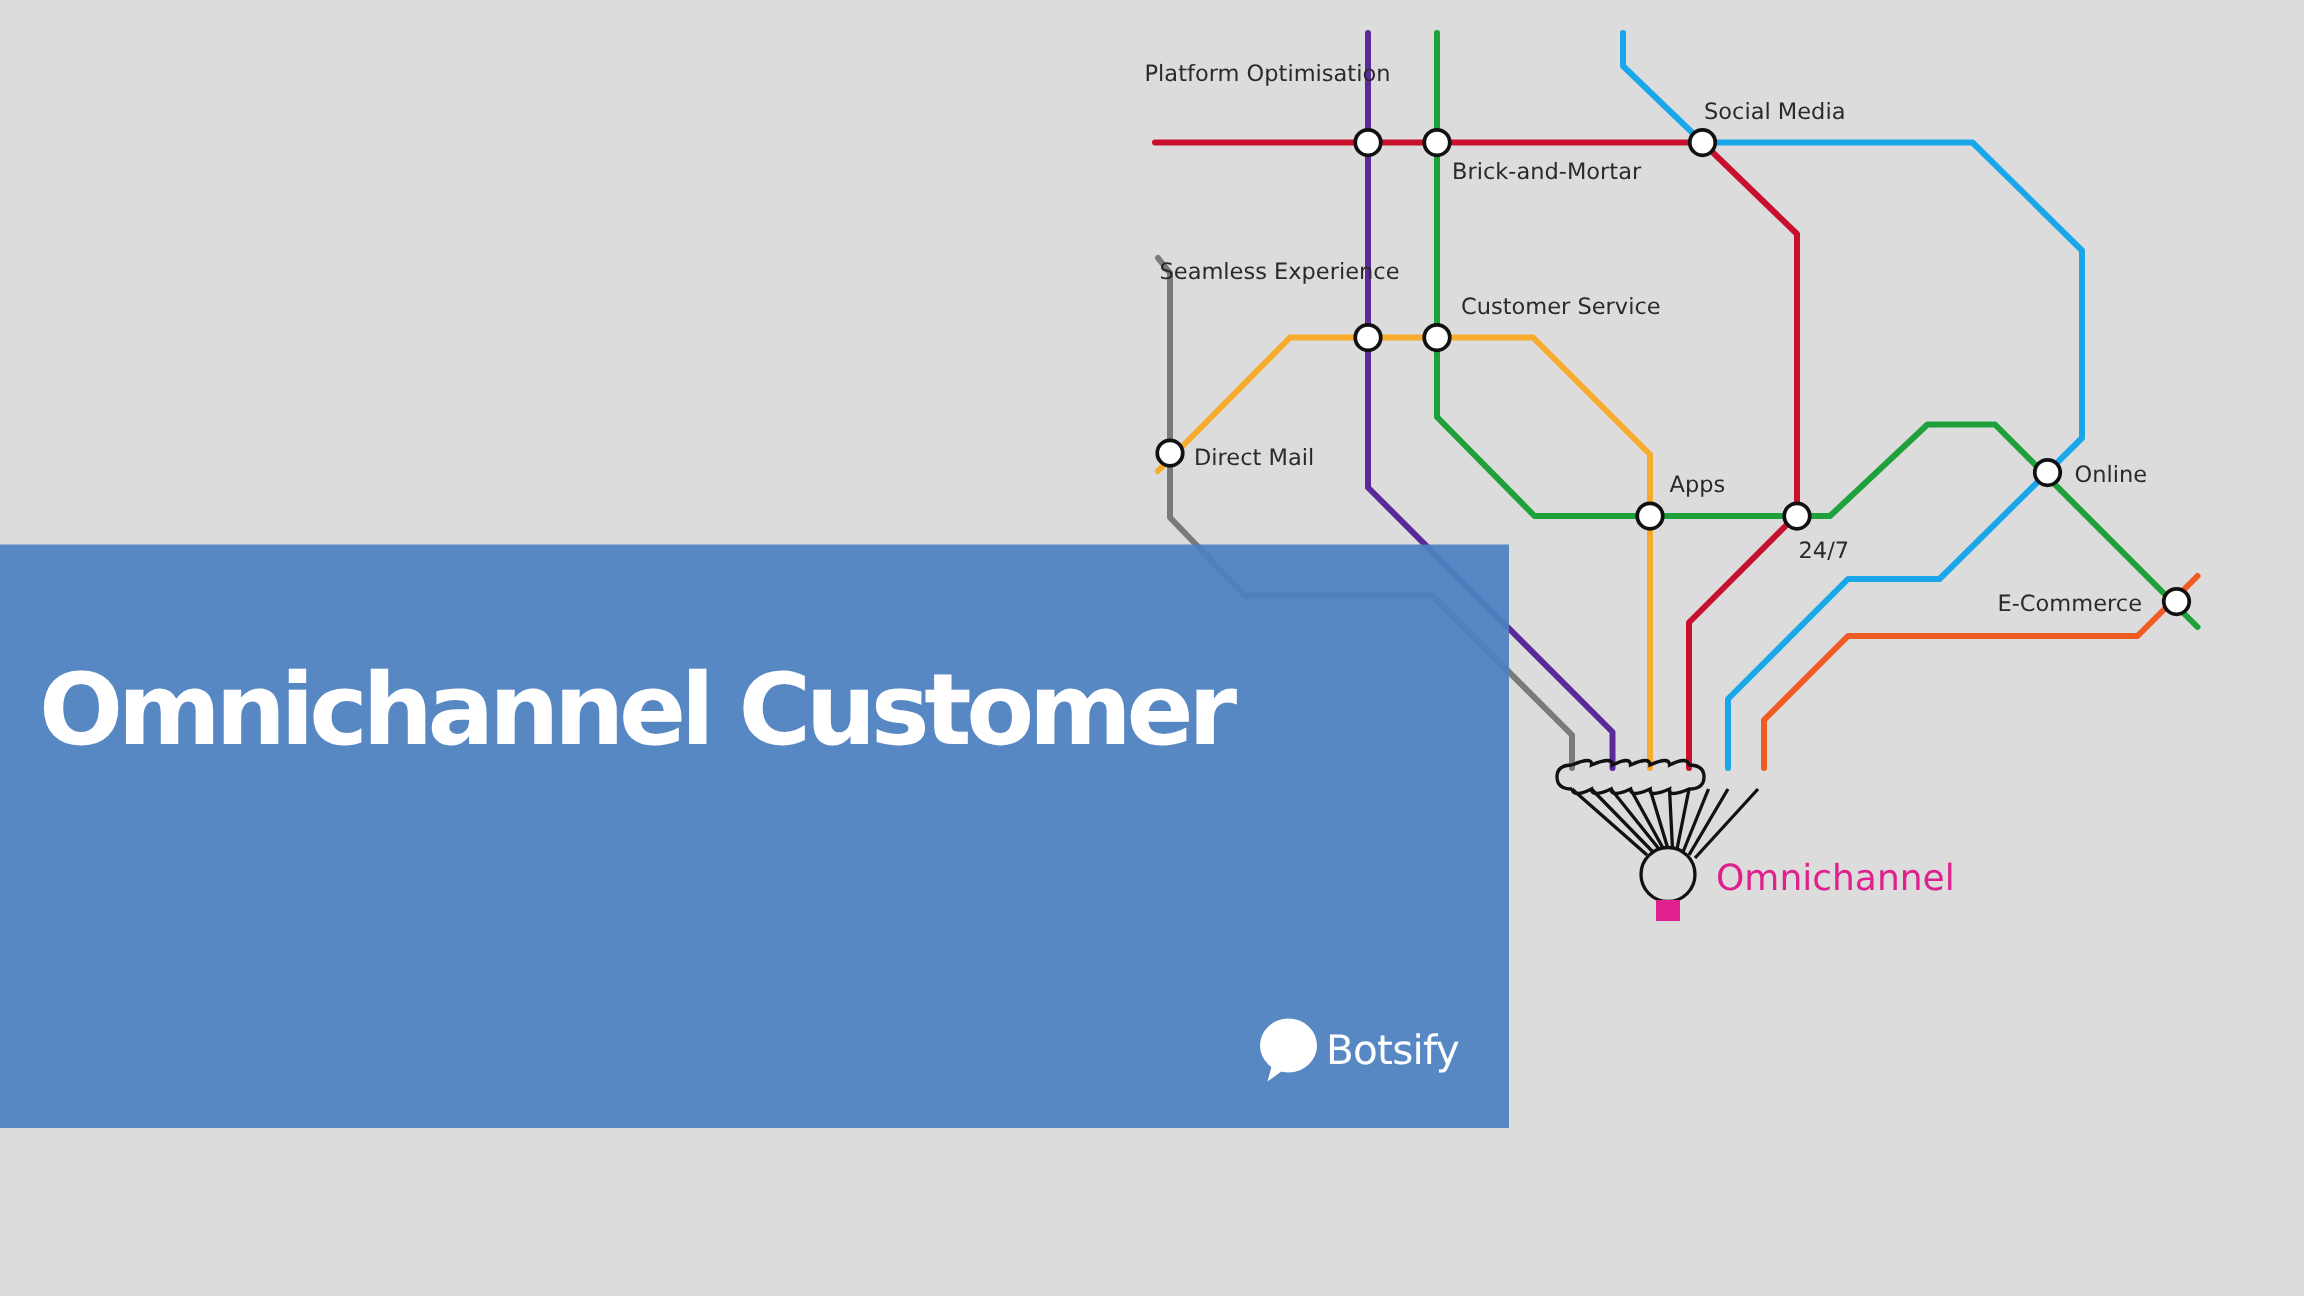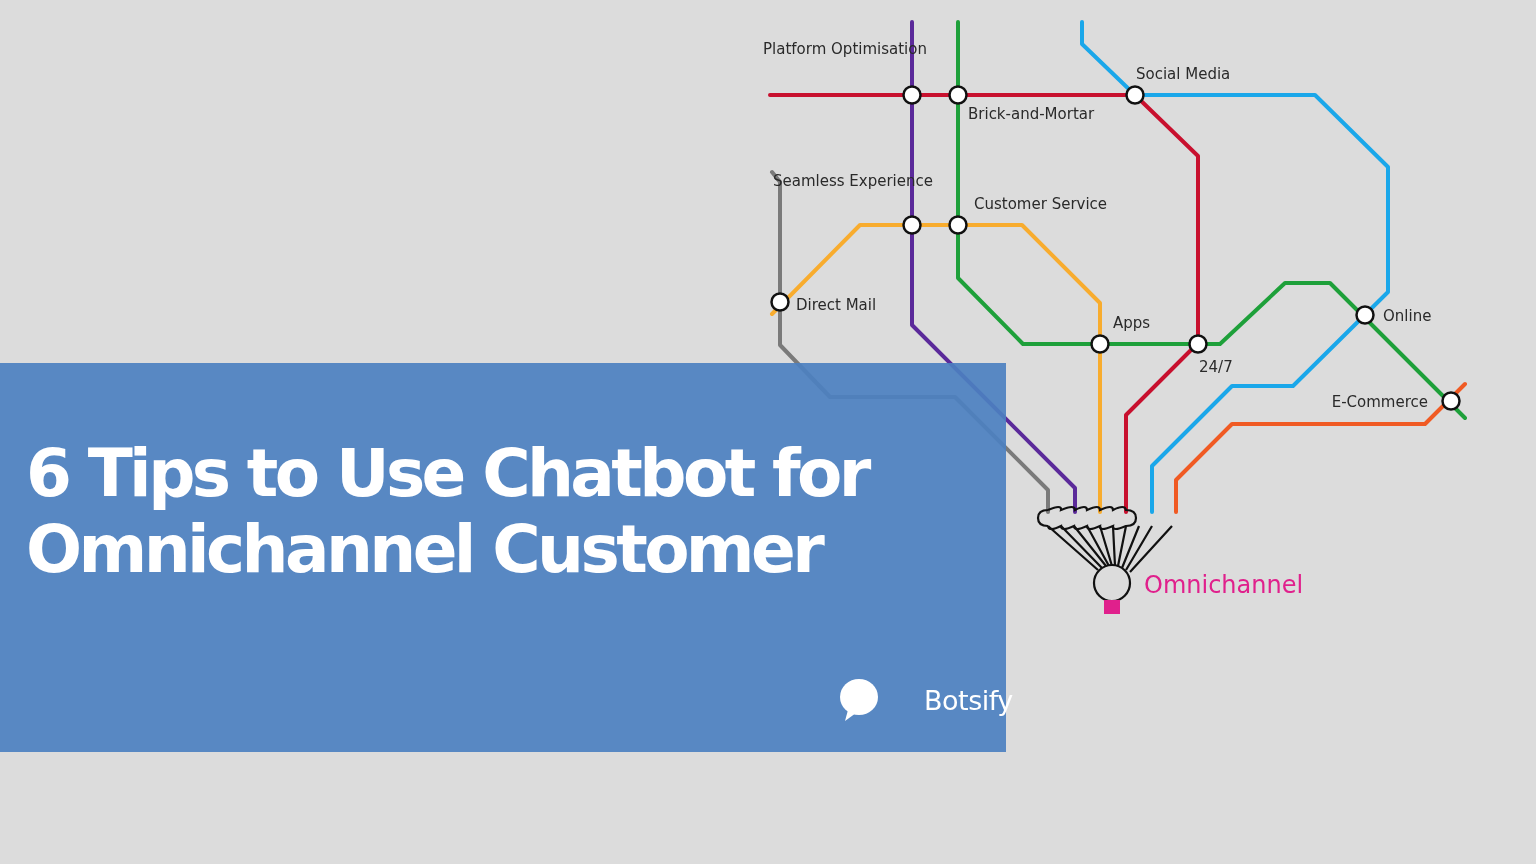--- a/index.html
+++ b/index.html
@@ -3,21 +3,21 @@
 <meta charset="utf-8">
 <style>
   html,body{margin:0;padding:0;}
   body{width:1536px;height:864px;background:#dcdcdc;position:relative;overflow:hidden;font-family:"DejaVu Sans",sans-serif;}
   #map{position:absolute;left:0;top:0;width:1536px;height:864px;}
   .lbl{font-family:"DejaVu Sans",sans-serif;font-size:15px;fill:#2a2a2a;}
   .omni{font-family:"DejaVu Sans",sans-serif;font-size:24px;fill:#e0208c;}
   #banner{position:absolute;left:0;top:363px;width:1006px;height:389px;background:rgba(76,128,192,0.92);}
   #title{position:absolute;left:26px;top:436px;width:960px;color:#fff;font-family:"DejaVu Sans",sans-serif;font-weight:bold;font-size:66px;line-height:76px;letter-spacing:-3.6px;margin:0;}
   #title span{display:block;white-space:nowrap;}
-  #brand{position:absolute;left:838px;top:678px;display:flex;align-items:center;gap:40px;}
+  #brand{position:absolute;left:838px;top:678px;display:flex;align-items:center;}
   #brand-icon{width:42px;height:44px;}
   #brand-name{color:#fff;font-family:"DejaVu Sans",sans-serif;font-size:27px;margin-left:4px;letter-spacing:-0.5px;}
 </style>
 </head>
 <body>
 
 <svg id="map" viewBox="0 0 1536 864" xmlns="http://www.w3.org/2000/svg">
   <g fill="none" stroke-width="4" stroke-linejoin="round" stroke-linecap="round">
 
     <path d="M772,172 L780,182 L780,345 L830,397 L955,397 L1048,490 L1048,512" stroke="#7a7a7a"></path>
@@ -64,21 +64,20 @@
     <path d="M1048,526 L1098,570 M1061,526 L1102,568 M1074,526 L1106,566 M1087,526 L1109,566 M1100,526 L1112,566 M1113,526 L1115,566 M1126,526 L1118,566 M1139,526 L1122,568 M1152,526 L1126,570 M1172,526 L1130,572"></path>
     <circle cx="1112" cy="583" r="18" fill="#dcdcdc"></circle>
   </g>
   <rect x="1104" y="600" width="16" height="14" fill="#e0208c"></rect>
   <text class="omni" x="1144" y="593">Omnichannel</text>
 </svg>
 
 <div id="banner"></div>
 
 <h1 id="title">
-  <span>6 Tips to Use Chatbot for</span>
   <span>Omnichannel Customer</span>
 </h1>
 
 <div id="brand">
   <svg id="brand-icon" viewBox="0 0 42 44">
     <ellipse cx="21" cy="19" rx="19" ry="18" fill="#fff"></ellipse>
     <path d="M10,32 L7,43 L18,35 Z" fill="#fff"></path>
   </svg>
   <span id="brand-name">Botsify</span>
 </div>

